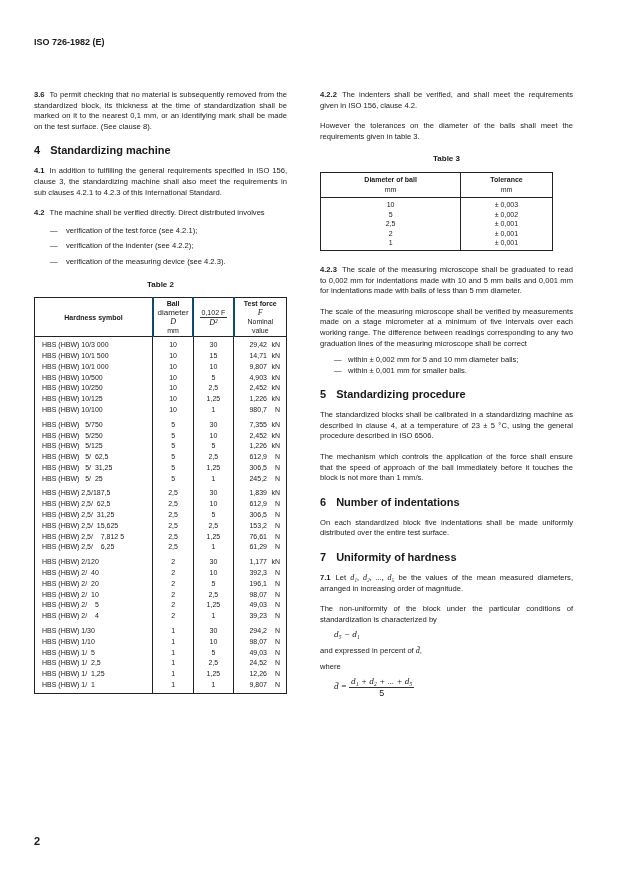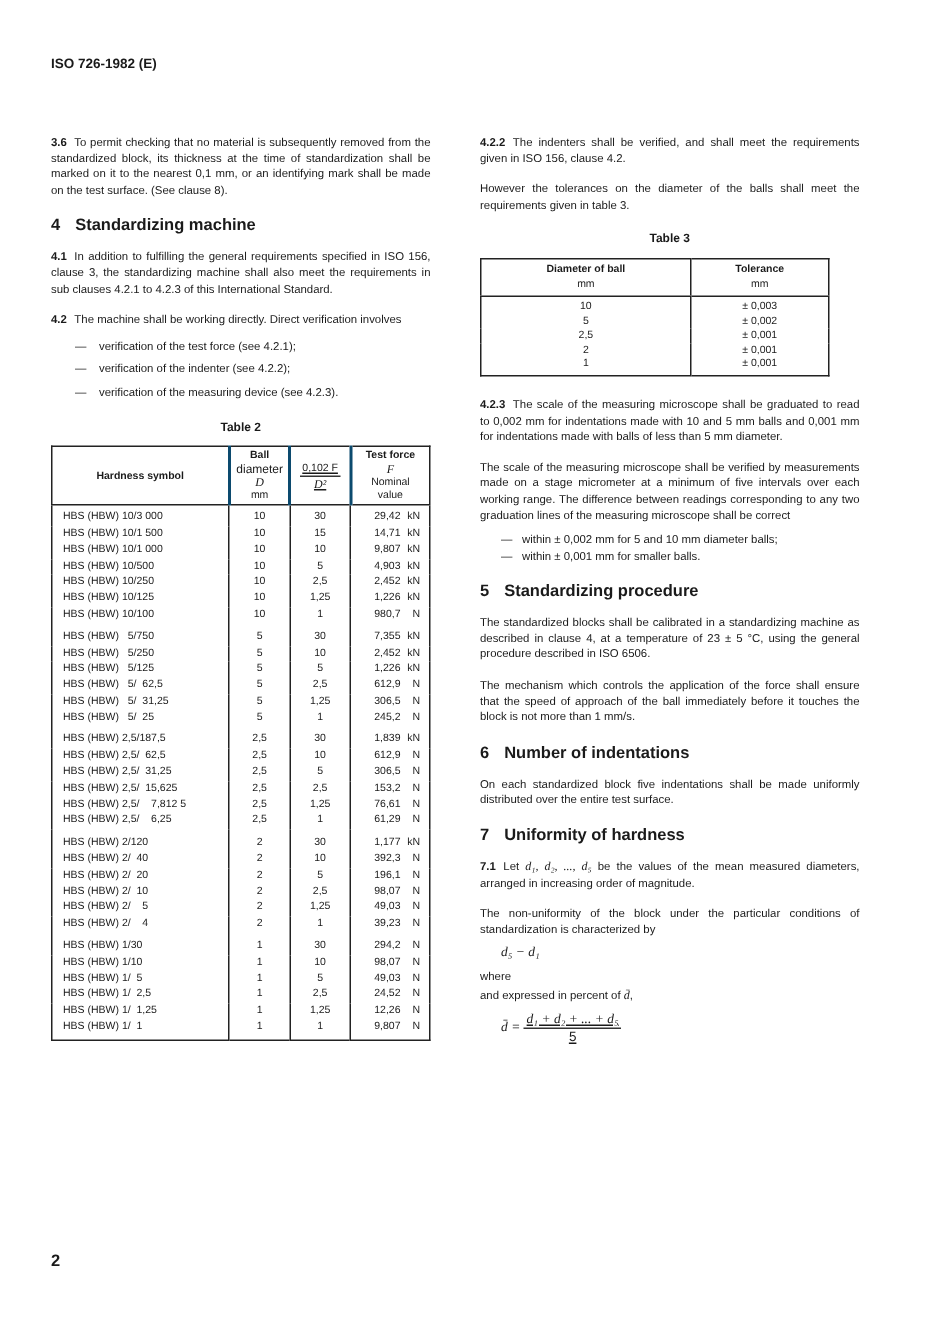--- a/index.html
+++ b/index.html
@@ -32,38 +32,38 @@
   table.t2 tr.last td { padding-bottom: 2px; }
   .hb { font-weight: bold; }
   .it { font-style: italic; font-family: "Liberation Serif", serif; font-size: 8px; }
   table.t3 { border: 1.2px solid #222; width: 92%; margin-left: 0; }
   table.t3 th { font-weight: bold; border-bottom: 1.2px solid #222; border-left: 1px solid #222; padding: 2px; line-height: 10px; }
   table.t3 th:first-child { border-left: none; }
   table.t3 td { border-left: 1px solid #222; text-align: center; padding: 0; line-height: 9.6px; }
   table.t3 td:first-child { border-left: none; }
   .sub { font-weight: normal; }
   .formula { font-family: "Liberation Serif", serif; font-style: italic; font-size: 9px; margin: 4px 0 6px 14px; }
-  .frac { display: inline-block; vertical-align: middle; text-align: center; text-decoration: underline; }
+  .frac { display: inline-block; vertical-align: middle; text-align: center; }
   .frac .top { border-bottom: 0.8px solid #333; padding: 0 2px; }
   .frac .bot { font-style: normal; font-family: "Liberation Sans", sans-serif; }
   .pagenum { position: absolute; left: 34px; top: 836px; font-weight: bold; font-size: 11px; }
 </style>
 </head>
 <body>
 
 <div class="header">ISO 726-1982 (E)</div>
 
 <div class="col left">
   <p><span class="num">3.6</span><span>To permit checking that no material is subsequently removed from the standardized block, its thickness at the time of standardization shall be marked on it to the nearest 0,1 mm, or an identifying mark shall be made on the test surface. (See clause 8).</span></p>
 
   <h2><span class="sn">4</span><span>Standardizing machine</span></h2>
 
   <p><span class="num">4.1</span><span>In addition to fulfilling the general requirements specified in ISO 156, clause 3, the standardizing machine shall also meet the requirements in sub clauses 4.2.1 to 4.2.3 of this International Standard.</span></p>
 
-  <p style="margin-bottom:7px"><span class="num">4.2</span><span>The machine shall be working directly. Direct verification involves</span></p>
+  <p style="margin-bottom:7px"><span class="num">4.2</span><span>The machine shall be verified directly. Direct distributed involves</span></p>
 
   <ul class="dash">
     <li>verification of the test force (see 4.2.1);</li>
     <li>verification of the indenter (see 4.2.2);</li>
     <li>verification of the measuring device (see 4.2.3).</li>
   </ul>
 
 
   <div class="tcap">Table 2</div>
 
@@ -342,22 +342,22 @@
   <p>The standardized blocks shall be calibrated in a standardizing machine as described in clause 4, at a temperature of 23 ± 5 °C, using the general procedure described in ISO 6506.</p>
   <p>The mechanism which controls the application of the force shall ensure that the speed of approach of the ball immediately before it touches the block is not more than 1 mm/s.</p>
 
   <h2><span class="sn">6</span><span>Number of indentations</span></h2>
   <p>On each standardized block five indentations shall be made uniformly distributed over the entire test surface.</p>
 
   <h2><span class="sn">7</span><span>Uniformity of hardness</span></h2>
   <p><span class="num">7.1</span><span>Let </span><span class="it">d₁, d₂, ..., d₅</span><span> be the values of the mean measured diameters, arranged in increasing order of magnitude.</span></p>
   <p style="margin-bottom:4px">The non-uniformity of the block under the particular conditions of standardization is characterized by</p>
   <div class="formula">d₅ − d₁</div>
+  <p style="margin-bottom:5px"><span>and expressed in percent of </span><span class="it">d̄</span><span>,</span></p>
   <p style="margin-bottom:2px">where</p>
-  <p style="margin-bottom:5px"><span>and expressed in percent of </span><span class="it">d̄</span><span>,</span></p>
   <div class="formula">
     <span>d̄ =</span>
     <span class="frac">
       <div class="top">d₁ + d₂ + ... + d₅</div>
       <div class="bot">5</div>
     </span>
   </div>
 </div>
 
 <div class="pagenum">2</div>

